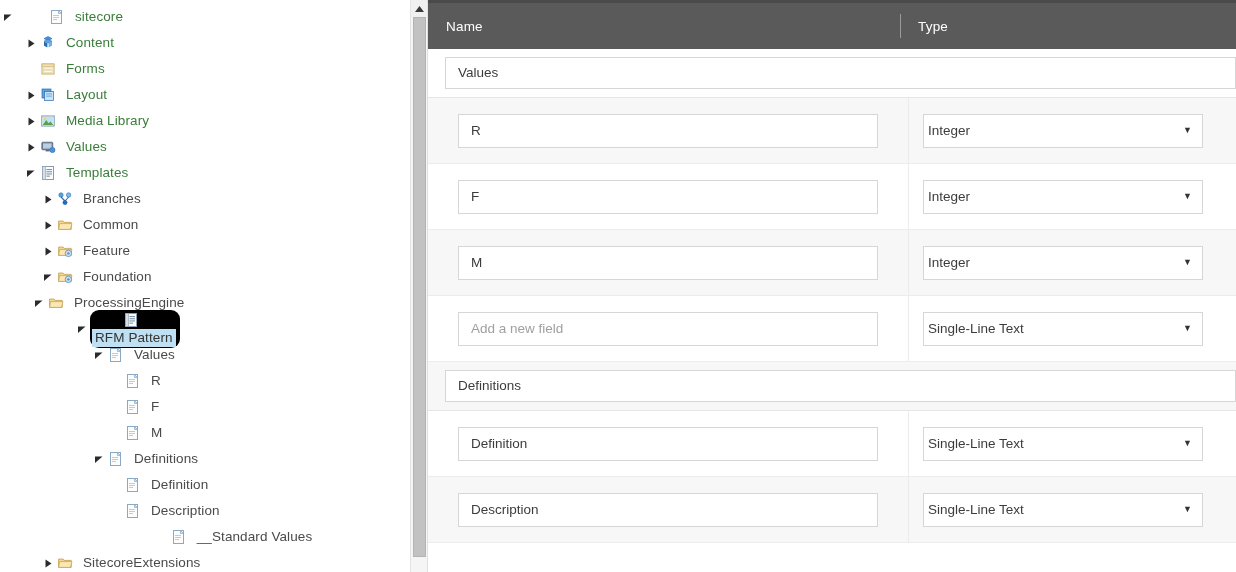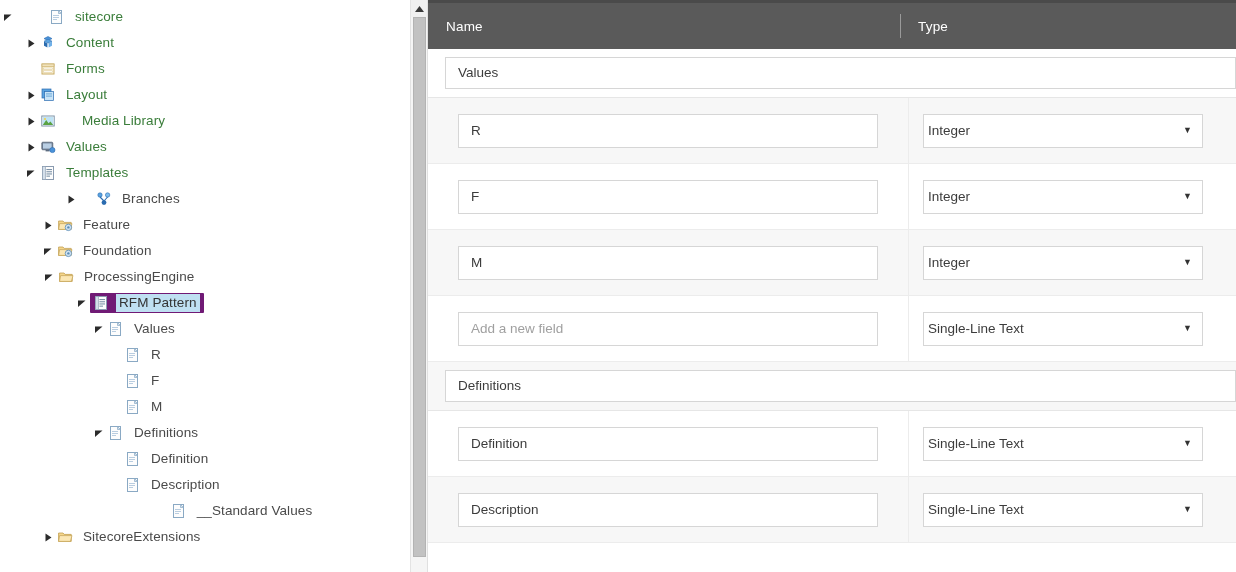--- a/index.html
+++ b/index.html
@@ -46,24 +46,25 @@
     letter-spacing: .1px;
     padding: 0 3px;
     line-height: 18px;
   }
   .t-label.plain { color: #4a4a4a; }
   .tree-row.selected .t-label {
     background: #bfe0f2;
     color: #333333;
   }
   .tree-row.selected .sel-wrap {
-    background: #701a75;
+    background: #000000;
     display: flex; align-items: center;
     padding: 1px 4px 1px 2px;
-    border-radius: 1px;
+    border-radius: 9px;
+    flex-direction: column;
   }
 
   
   .lscroll {
     position: absolute; top: 0; right: 0;
     width: 17px; height: 572px;
     background: #f5f5f5;
     border-left: 1px solid #e3e3e3;
   }
   .lscroll-btn {
@@ -256,21 +257,21 @@
             </span>
             <span class="t-label">Layout</span>
           </span>
         </div>
         <div class="tree-row" style="padding-left: 23px;">
           <span class="twisty">
             <svg width="9" height="9" viewBox="0 0 9 9">
               <polygon points="1.5,0.5 7.5,4.5 1.5,8.5" fill="#2b2b2b"></polygon>
             </svg>
           </span>
-          <span class="" style="display: flex;  gap: 16px;">
+          <span class="" style="display: flex; ">
             <span class="t-icon">
               <svg width="16" height="16" viewBox="0 0 16 16">
                 <rect x="1.8" y="3" width="12.4" height="10" fill="#ffffff" stroke="#7d93a8"></rect>
                 <rect x="2.8" y="4" width="10.4" height="8" fill="#bfe3f5"></rect>
                 <polygon points="2.8,12 6.2,7 8.6,10.2 10.4,8.4 13.2,12" fill="#5aa244"></polygon>
                 <circle cx="5" cy="6" r="1.1" fill="#f2d14b"></circle>
               </svg>
             </span>
             <span class="t-label">Media Library</span>
           </span>
@@ -306,21 +307,21 @@
                 <rect x="2.5" y="1.5" width="3" height="13" fill="#d4dfea" stroke="#8a9bb0" stroke-width=".6"></rect>
                 <rect x="6.4" y="4" width="5.6" height="1.1" fill="#7d93a8"></rect>
                 <rect x="6.4" y="6.2" width="5.6" height="1.1" fill="#7d93a8"></rect>
                 <rect x="6.4" y="8.4" width="5.6" height="1.1" fill="#7d93a8"></rect>
                 <rect x="6.4" y="10.6" width="3.6" height="1.1" fill="#7d93a8"></rect>
               </svg>
             </span>
             <span class="t-label">Templates</span>
           </span>
         </div>
-        <div class="tree-row" style="padding-left: 63px; gap: 16px;">
+        <div class="tree-row" style="padding-left: 40px;">
           <span class="twisty">
             <svg width="9" height="9" viewBox="0 0 9 9">
               <polygon points="1.5,0.5 7.5,4.5 1.5,8.5" fill="#2b2b2b"></polygon>
             </svg>
           </span>
           <span class="" style="display: flex; align-items: center;">
             <span class="t-icon">
               <svg width="16" height="16" viewBox="0 0 16 16">
                 <circle cx="4" cy="4" r="2.2" fill="#5aa3e0" stroke="#2b6cb0" stroke-width=".6"></circle>
                 <circle cx="11.6" cy="4" r="2.2" fill="#7bbcee" stroke="#2b6cb0" stroke-width=".6"></circle>
@@ -333,20 +334,37 @@
         </div>
         <div class="tree-row" style="padding-left: 40px;">
           <span class="twisty">
             <svg width="9" height="9" viewBox="0 0 9 9">
               <polygon points="1.5,0.5 7.5,4.5 1.5,8.5" fill="#2b2b2b"></polygon>
             </svg>
           </span>
           <span class="" style="display: flex; align-items: center;">
             <span class="t-icon">
               <svg width="16" height="16" viewBox="0 0 16 16">
+                <path d="M1.6,4 L6,4 L7.2,5.4 L14.2,5.4 L14.2,12.4 L1.6,12.4 Z" fill="#f3d27c" stroke="#c9a council" stroke-width="0"></path>
+                <path d="M1.6,4 L6,4 L7.2,5.4 L14.2,5.4 L14.2,12.4 L1.6,12.4 Z" fill="#f5d68a" stroke="#c2a054" stroke-width=".8"></path>
+                <path d="M2.6,6.6 L15,6.6 L13.4,12.4 L1.6,12.4 Z" fill="#fbe7b4" stroke="#c2a054" stroke-width=".7"></path>
+              </svg>
+            </span>
+            <span class="t-label plain">Common</span>
+          </span>
+        </div>
+        <div class="tree-row" style="padding-left: 40px;">
+          <span class="twisty">
+            <svg width="9" height="9" viewBox="0 0 9 9">
+              <polygon points="1.5,0.5 7.5,4.5 1.5,8.5" fill="#2b2b2b"></polygon>
+            </svg>
+          </span>
+          <span class="" style="display: flex; align-items: center;">
+            <span class="t-icon">
+              <svg width="16" height="16" viewBox="0 0 16 16">
                 <path d="M1.6,4 L6,4 L7.2,5.4 L14.2,5.4 L14.2,12.4 L1.6,12.4 Z" fill="#f5d68a" stroke="#c2a054" stroke-width=".8"></path>
                 <path d="M2.6,6.6 L15,6.6 L13.4,12.4 L1.6,12.4 Z" fill="#fbe7b4" stroke="#c2a054" stroke-width=".7"></path>
                 <circle cx="11.4" cy="10.4" r="3.2" fill="#cfe2f2" stroke="#5a8bb5" stroke-width=".8"></circle>
                 <circle cx="11.4" cy="10.4" r="1.2" fill="#5a8bb5"></circle>
               </svg>
             </span>
             <span class="t-label plain">Feature</span>
           </span>
         </div>
         <div class="tree-row" style="padding-left: 40px;">
@@ -360,21 +378,21 @@
               <svg width="16" height="16" viewBox="0 0 16 16">
                 <path d="M1.6,4 L6,4 L7.2,5.4 L14.2,5.4 L14.2,12.4 L1.6,12.4 Z" fill="#f5d68a" stroke="#c2a054" stroke-width=".8"></path>
                 <path d="M2.6,6.6 L15,6.6 L13.4,12.4 L1.6,12.4 Z" fill="#fbe7b4" stroke="#c2a054" stroke-width=".7"></path>
                 <circle cx="11.4" cy="10.4" r="3.2" fill="#cfe2f2" stroke="#5a8bb5" stroke-width=".8"></circle>
                 <circle cx="11.4" cy="10.4" r="1.2" fill="#5a8bb5"></circle>
               </svg>
             </span>
             <span class="t-label plain">Foundation</span>
           </span>
         </div>
-        <div class="tree-row" style="padding-left: 41px; text-align: right;">
+        <div class="tree-row" style="padding-left: 31px; text-align: right;">
           <span class="twisty">
             <svg width="9" height="9" viewBox="0 0 9 9">
               <polygon points="0,1.5 7.5,1.5 0,8" fill="#2b2b2b"></polygon>
             </svg>
           </span>
           <span class="" style="display: flex; align-items: center;">
             <span class="t-icon">
               <svg width="16" height="16" viewBox="0 0 16 16">
                 <path d="M1.6,4 L6,4 L7.2,5.4 L14.2,5.4 L14.2,12.4 L1.6,12.4 Z" fill="#f3d27c" stroke="#c9a council" stroke-width="0"></path>
                 <path d="M1.6,4 L6,4 L7.2,5.4 L14.2,5.4 L14.2,12.4 L1.6,12.4 Z" fill="#f5d68a" stroke="#c2a054" stroke-width=".8"></path>

